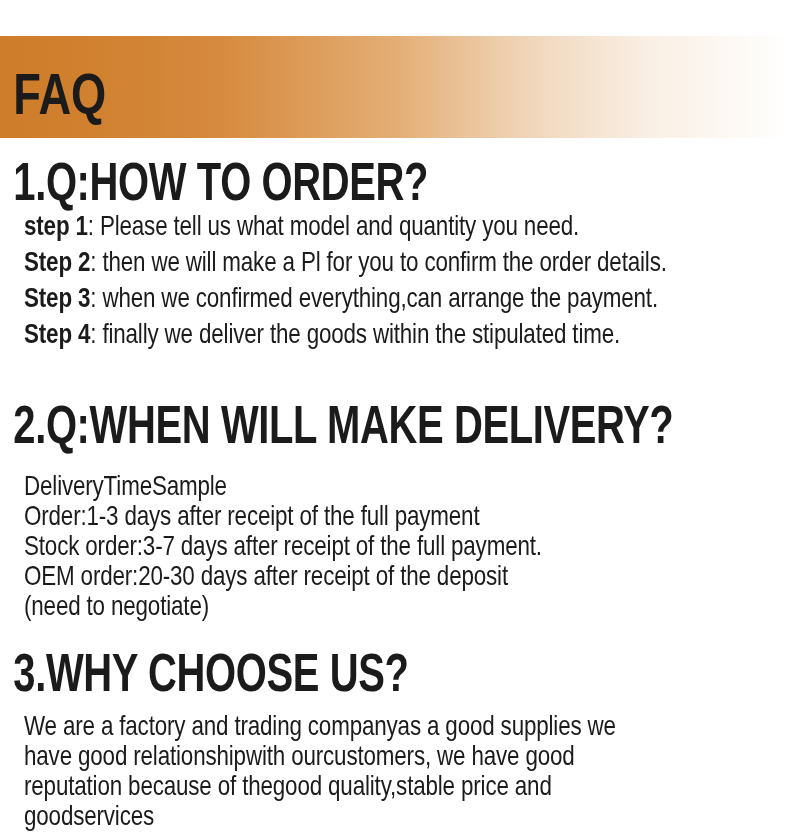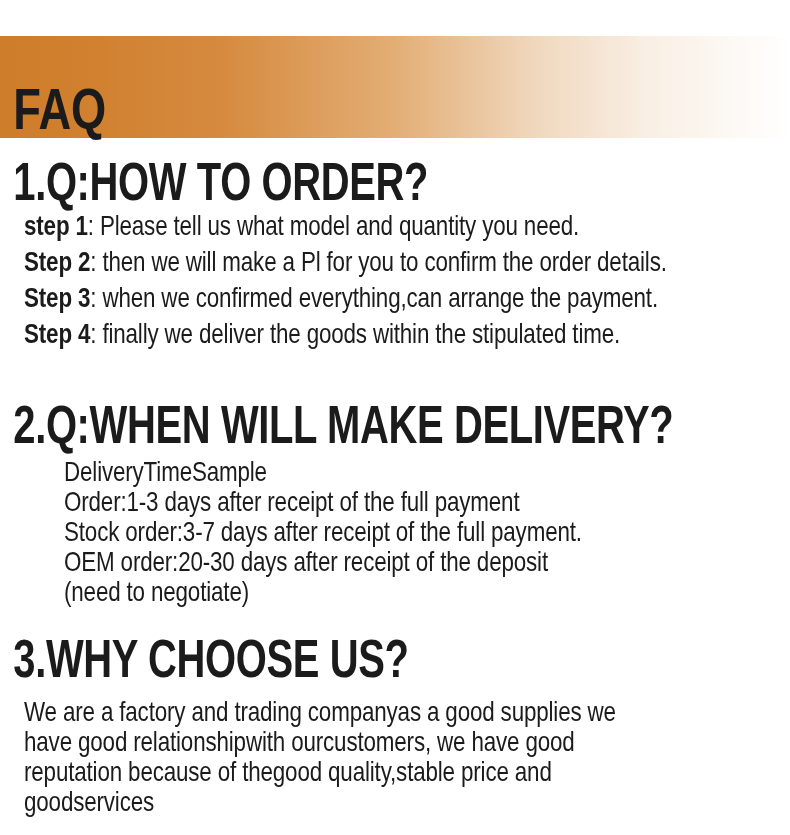--- a/index.html
+++ b/index.html
@@ -17,21 +17,21 @@
     color: #1b1b1b;
   }
   
   .band {
     margin-top: 36px;
     height: 102px;
     background: linear-gradient(90deg,
       #ce7d2a 0%, #d0802e 10%, #d68a3f 28%,
       #e3ae75 50%, #f0d8be 68%, #f9efe4 82%, #ffffff 100%);
     display: flex;
-    align-items: flex-end;
+    align-items: center;
   }
   .faq-title {
     font-size: 58px;
     font-weight: 700;
     letter-spacing: 0px;
     line-height: 1;
     padding-left: 17px;
     margin-top: 14px;
     transform: scaleX(0.78);
     transform-origin: 0 50%;
@@ -59,21 +59,21 @@
     padding-left: 30px;
     transform: scaleX(0.80);
     transform-origin: 0 50%;
     white-space: nowrap;
   }
   .step-line {
     line-height: 36px;
   }
   .step-label { font-weight: 700; }
   #steps-block   { }
-  #delivery-block { margin-top: 6px; padding-left: 40px; }
+  #delivery-block { margin-top: 20px; }
   #why-block      { margin-top: 12px; }
 </style>
 </head>
 <body>
 
 <div id="page">
 
   <div class="band">
     <div class="faq-title">FAQ</div>
   </div>

